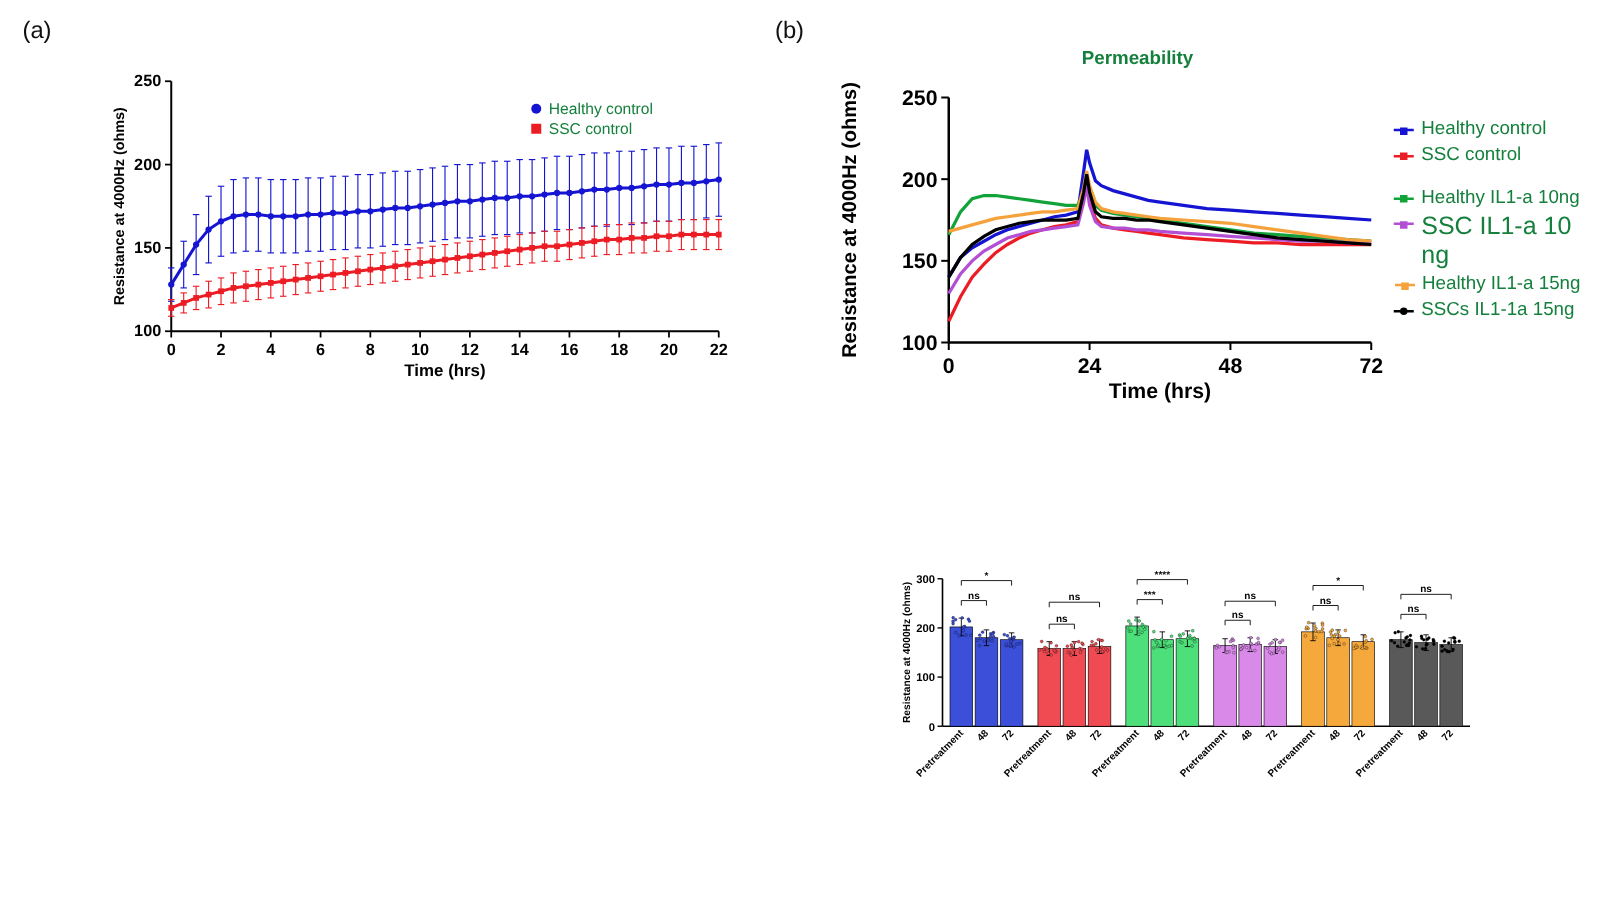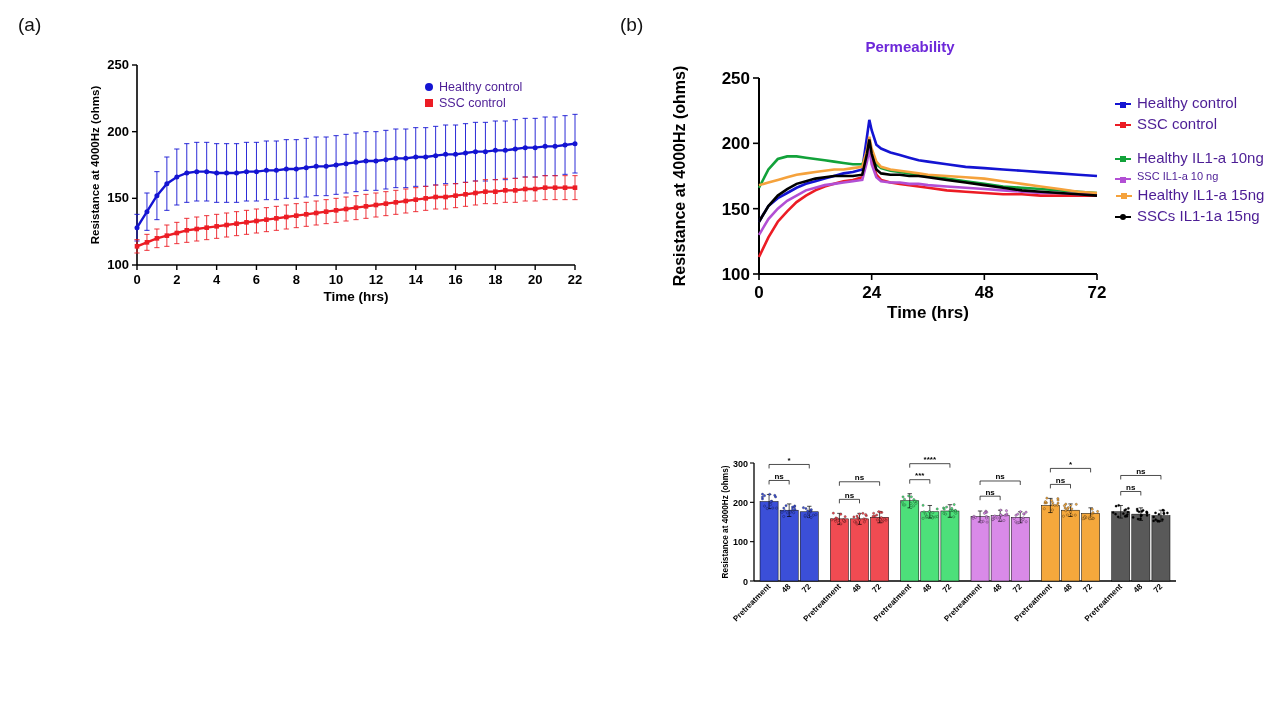--- a/index.html
+++ b/index.html
@@ -42,21 +42,21 @@
     display: flex;
     align-items: flex-start;
     margin-bottom: 2px;
   }
   .legend-marker {
     flex: 0 0 auto;
     margin-right: 6px;
     margin-top: 3px;
   }
   .legend-text {
-    color: #4c1d95;
+    color: #15803d;
     line-height: 1.12;
   }
   
   #panel-b {
     position: absolute;
     left: 610px;
     top: 10px;
     width: 660px;
     height: 360px;
   }
@@ -68,21 +68,21 @@
     height: 250px;
   }
   #title-b {
     position: absolute;
     left: 150px;
     top: 28px;
     width: 300px;
     text-align: center;
     font-weight: bold;
     font-size: 15px;
-    color: #6d28d9;
+    color: #15803d;
   }
   
   #panel-c {
     position: absolute;
     left: 660px;
     top: 400px;
     width: 560px;
     height: 300px;
   }
   #chart-c {
@@ -571,21 +571,21 @@
       <div class="legend-row" style="margin-bottom: 4px; margin-top: 17px;">
         <span class="legend-marker" style="display: inline-block; width: 16px; height: 0px; border-top: 2.5px solid rgb(18, 162, 58); margin-top: 8px; position: relative;">
           <span style="position: absolute; left: 5px; top: -3.5px; width: 6px; height: 6px; background: rgb(18, 162, 58);"></span>
         </span>
         <span class="legend-text" style="font-size: 15px;">Healthy IL1-a 10ng</span>
       </div>
       <div class="legend-row" style="margin-bottom: 4px;">
         <span class="legend-marker" style="display: inline-block; width: 16px; height: 0px; border-top: 2.5px solid rgb(178, 79, 212); margin-top: 8px; position: relative;">
           <span style="position: absolute; left: 5px; top: -3.5px; width: 6px; height: 6px; background: rgb(178, 79, 212);"></span>
         </span>
-        <span class="legend-text" style="font-size: 11px; text-align: right;">SSC IL1-a 10 ng</span>
+        <span class="legend-text" style="font-size: 20px;">SSC IL1-a 10 ng</span>
       </div>
       <div class="legend-row" style="margin-bottom: 4px; justify-content: center;">
         <span class="legend-marker" style="display: inline-block; width: 16px; height: 0px; border-top: 2.5px solid rgb(245, 162, 60); margin-top: 8px; position: relative;">
           <span style="position: absolute; left: 5px; top: -3.5px; width: 6px; height: 6px; background: rgb(245, 162, 60);"></span>
         </span>
         <span class="legend-text" style="font-size: 15px;">Healthy IL1-a 15ng</span>
       </div>
       <div class="legend-row" style="margin-bottom: 11px;">
         <span class="legend-marker" style="display: inline-block; width: 16px; height: 0px; border-top: 2.5px solid rgb(0, 0, 0); margin-top: 8px; position: relative;">
           <span style="position: absolute; left: 5px; top: -3.5px; width: 6px; height: 6px; background: rgb(0, 0, 0); border-radius: 50%;"></span>

